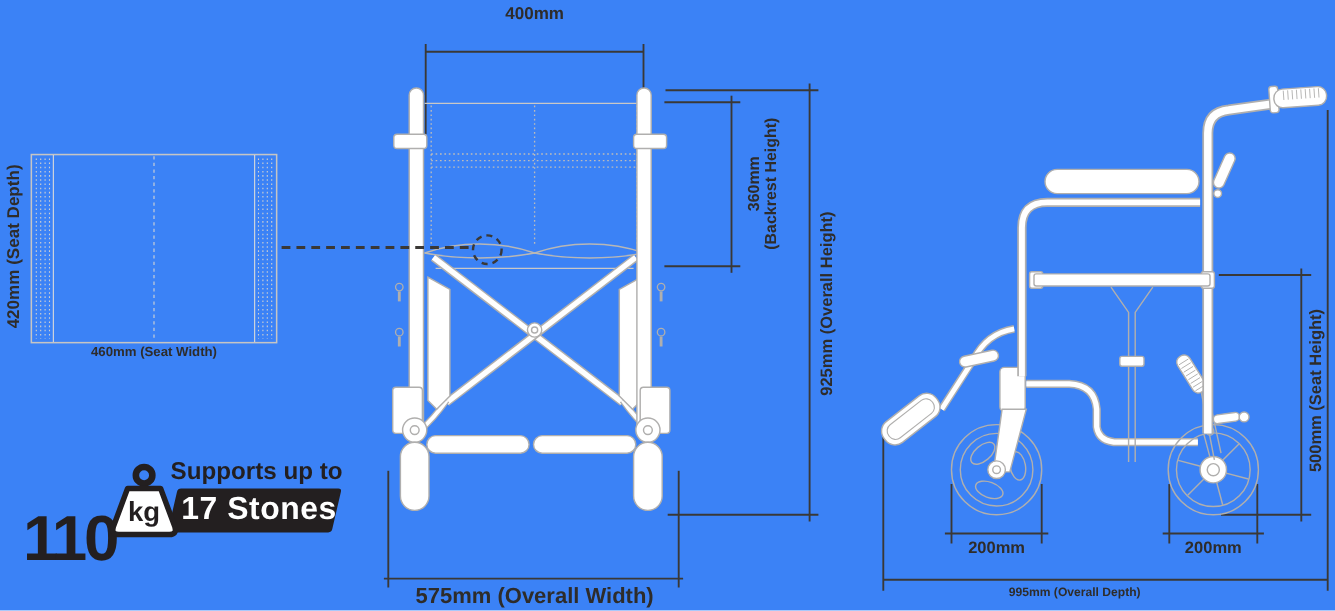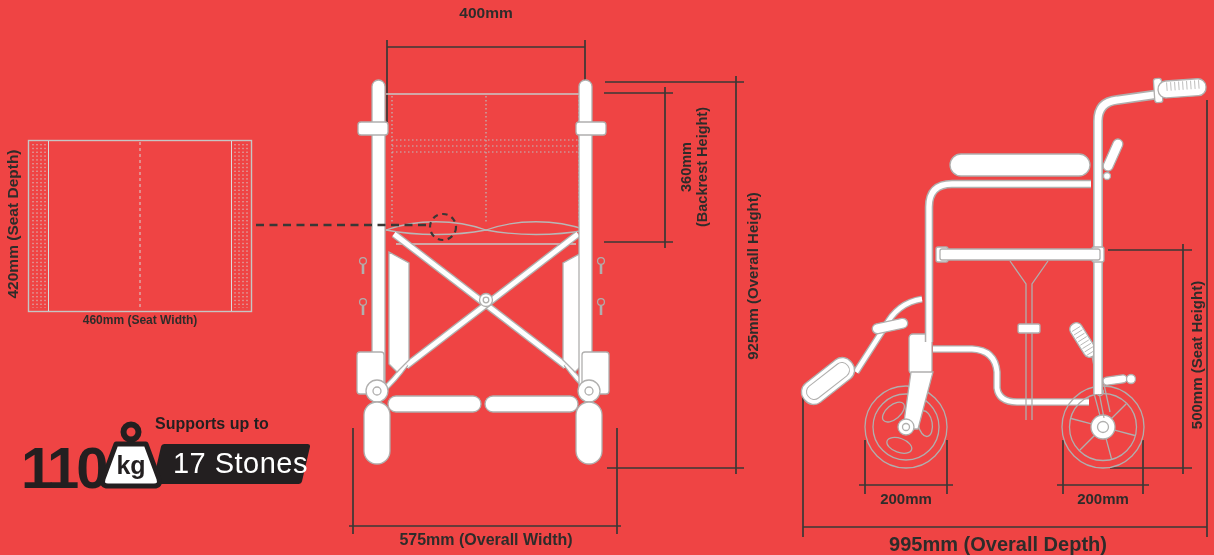--- a/index.html
+++ b/index.html
@@ -1,29 +1,29 @@
 <!DOCTYPE html>
 <html><head>
 <meta charset="utf-8">
 <title></title>
 <style>
   html,body{margin:0;padding:0;background:#fff;}
-  .canvas{position:relative;width:1214px;height:555px;background:#ef4444;overflow:hidden;
+  .canvas{position:relative;width:1214px;height:555px;background:#3b82f6;overflow:hidden;
           font-family:"Liberation Sans",sans-serif;}
   svg{position:absolute;left:0;top:0;}
   .dim{position:absolute;font-weight:700;color:#2e2c2a;white-space:nowrap;line-height:1.12;}
   .center-h{transform:translateX(-50%);text-align:center;}
   .rot{transform:translate(-50%,-50%) rotate(-90deg);text-align:center;}
-  .badge-num{position:absolute;left:21px;top:434px;font-size:58px;font-weight:700;
+  .badge-num{position:absolute;left:21px;top:456px;font-size:58px;font-weight:700;
              letter-spacing:-3px;color:#231f20;}
-  .badge-caption{position:absolute;left:155px;top:415px;font-size:16px;font-weight:700;color:#231f20;}
+  .badge-caption{position:absolute;left:155px;top:415px;font-size:22px;font-weight:700;color:#231f20;}
   .badge-band{position:absolute;left:157px;top:444px;width:149px;height:40px;background:#231f20;
               transform:skewX(-13deg);border-radius:3px;}
-  .badge-stones{position:absolute;left:163px;top:447px;width:145px;text-align:right;
-                font-size:29px;font-weight:400;color:#ffffff;letter-spacing:.5px;}
+  .badge-stones{position:absolute;left:163px;top:447px;width:145px;text-align:center;
+                font-size:29px;font-weight:700;color:#ffffff;letter-spacing:.5px;}
   .wicon{position:absolute;left:98px;top:417px;}
 </style>
 </head>
 <body>
 
 <div class="canvas">
 
 <svg width="1214" height="555" viewBox="0 0 1214 555">
 
   <g stroke="#3a3836" stroke-width="1.7" fill="none">
@@ -272,29 +272,29 @@
     <div>360mm</div>
     <div>(Backrest Height)</div>
   </div>
 
   <div class="dim rot" style="left:753px;top:276px;font-size:15px;">925mm (Overall Height)</div>
 
   <div class="dim rot" style="left:13px;top:224px;font-size:15.5px;">420mm (Seat Depth)</div>
 
   <div class="dim center-h" style="left:140px;top:314px;font-size:12px;">460mm (Seat Width)</div>
 
-  <div class="dim center-h" style="left:486px;top:531px;font-size:16px;">575mm (Overall Width)</div>
+  <div class="dim center-h" style="left:486px;top:531px;font-size:20px;">575mm (Overall Width)</div>
 
   <div class="dim rot" style="left:1197px;top:355px;font-size:15px;">500mm (Seat Height)</div>
 
   <div class="dim center-h" style="left:906px;top:491px;font-size:15px;">200mm</div>
 
   <div class="dim center-h" style="left:1103px;top:491px;font-size:15px;">200mm</div>
 
-  <div class="dim center-h" style="left:998px;top:533px;font-size:20px;">995mm (Overall Depth)</div>
+  <div class="dim center-h" style="left:977px;top:533px;font-size:11px;">995mm (Overall Depth)</div>
 
   <div>
     <div class="badge-num">110</div>
     <div class="badge-caption">Supports up to</div>
     <div class="badge-band"></div>
     <div class="badge-stones">17 Stones</div>
     <svg class="wicon" width="74" height="78" viewBox="0 0 74 78">
       <circle cx="33" cy="15" r="7.5" fill="none" stroke="#231f20" stroke-width="6"></circle>
       <path d="M18,27 L48,27 L61,62 Q63,69 56,69 L10,69 Q3,69 5,62 Z" fill="#ffffff" stroke="#231f20" stroke-width="5" stroke-linejoin="round"></path>
       <text x="33" y="57" text-anchor="middle" font-family="Liberation Sans, sans-serif" font-size="25" font-weight="700" fill="#231f20">kg</text>

